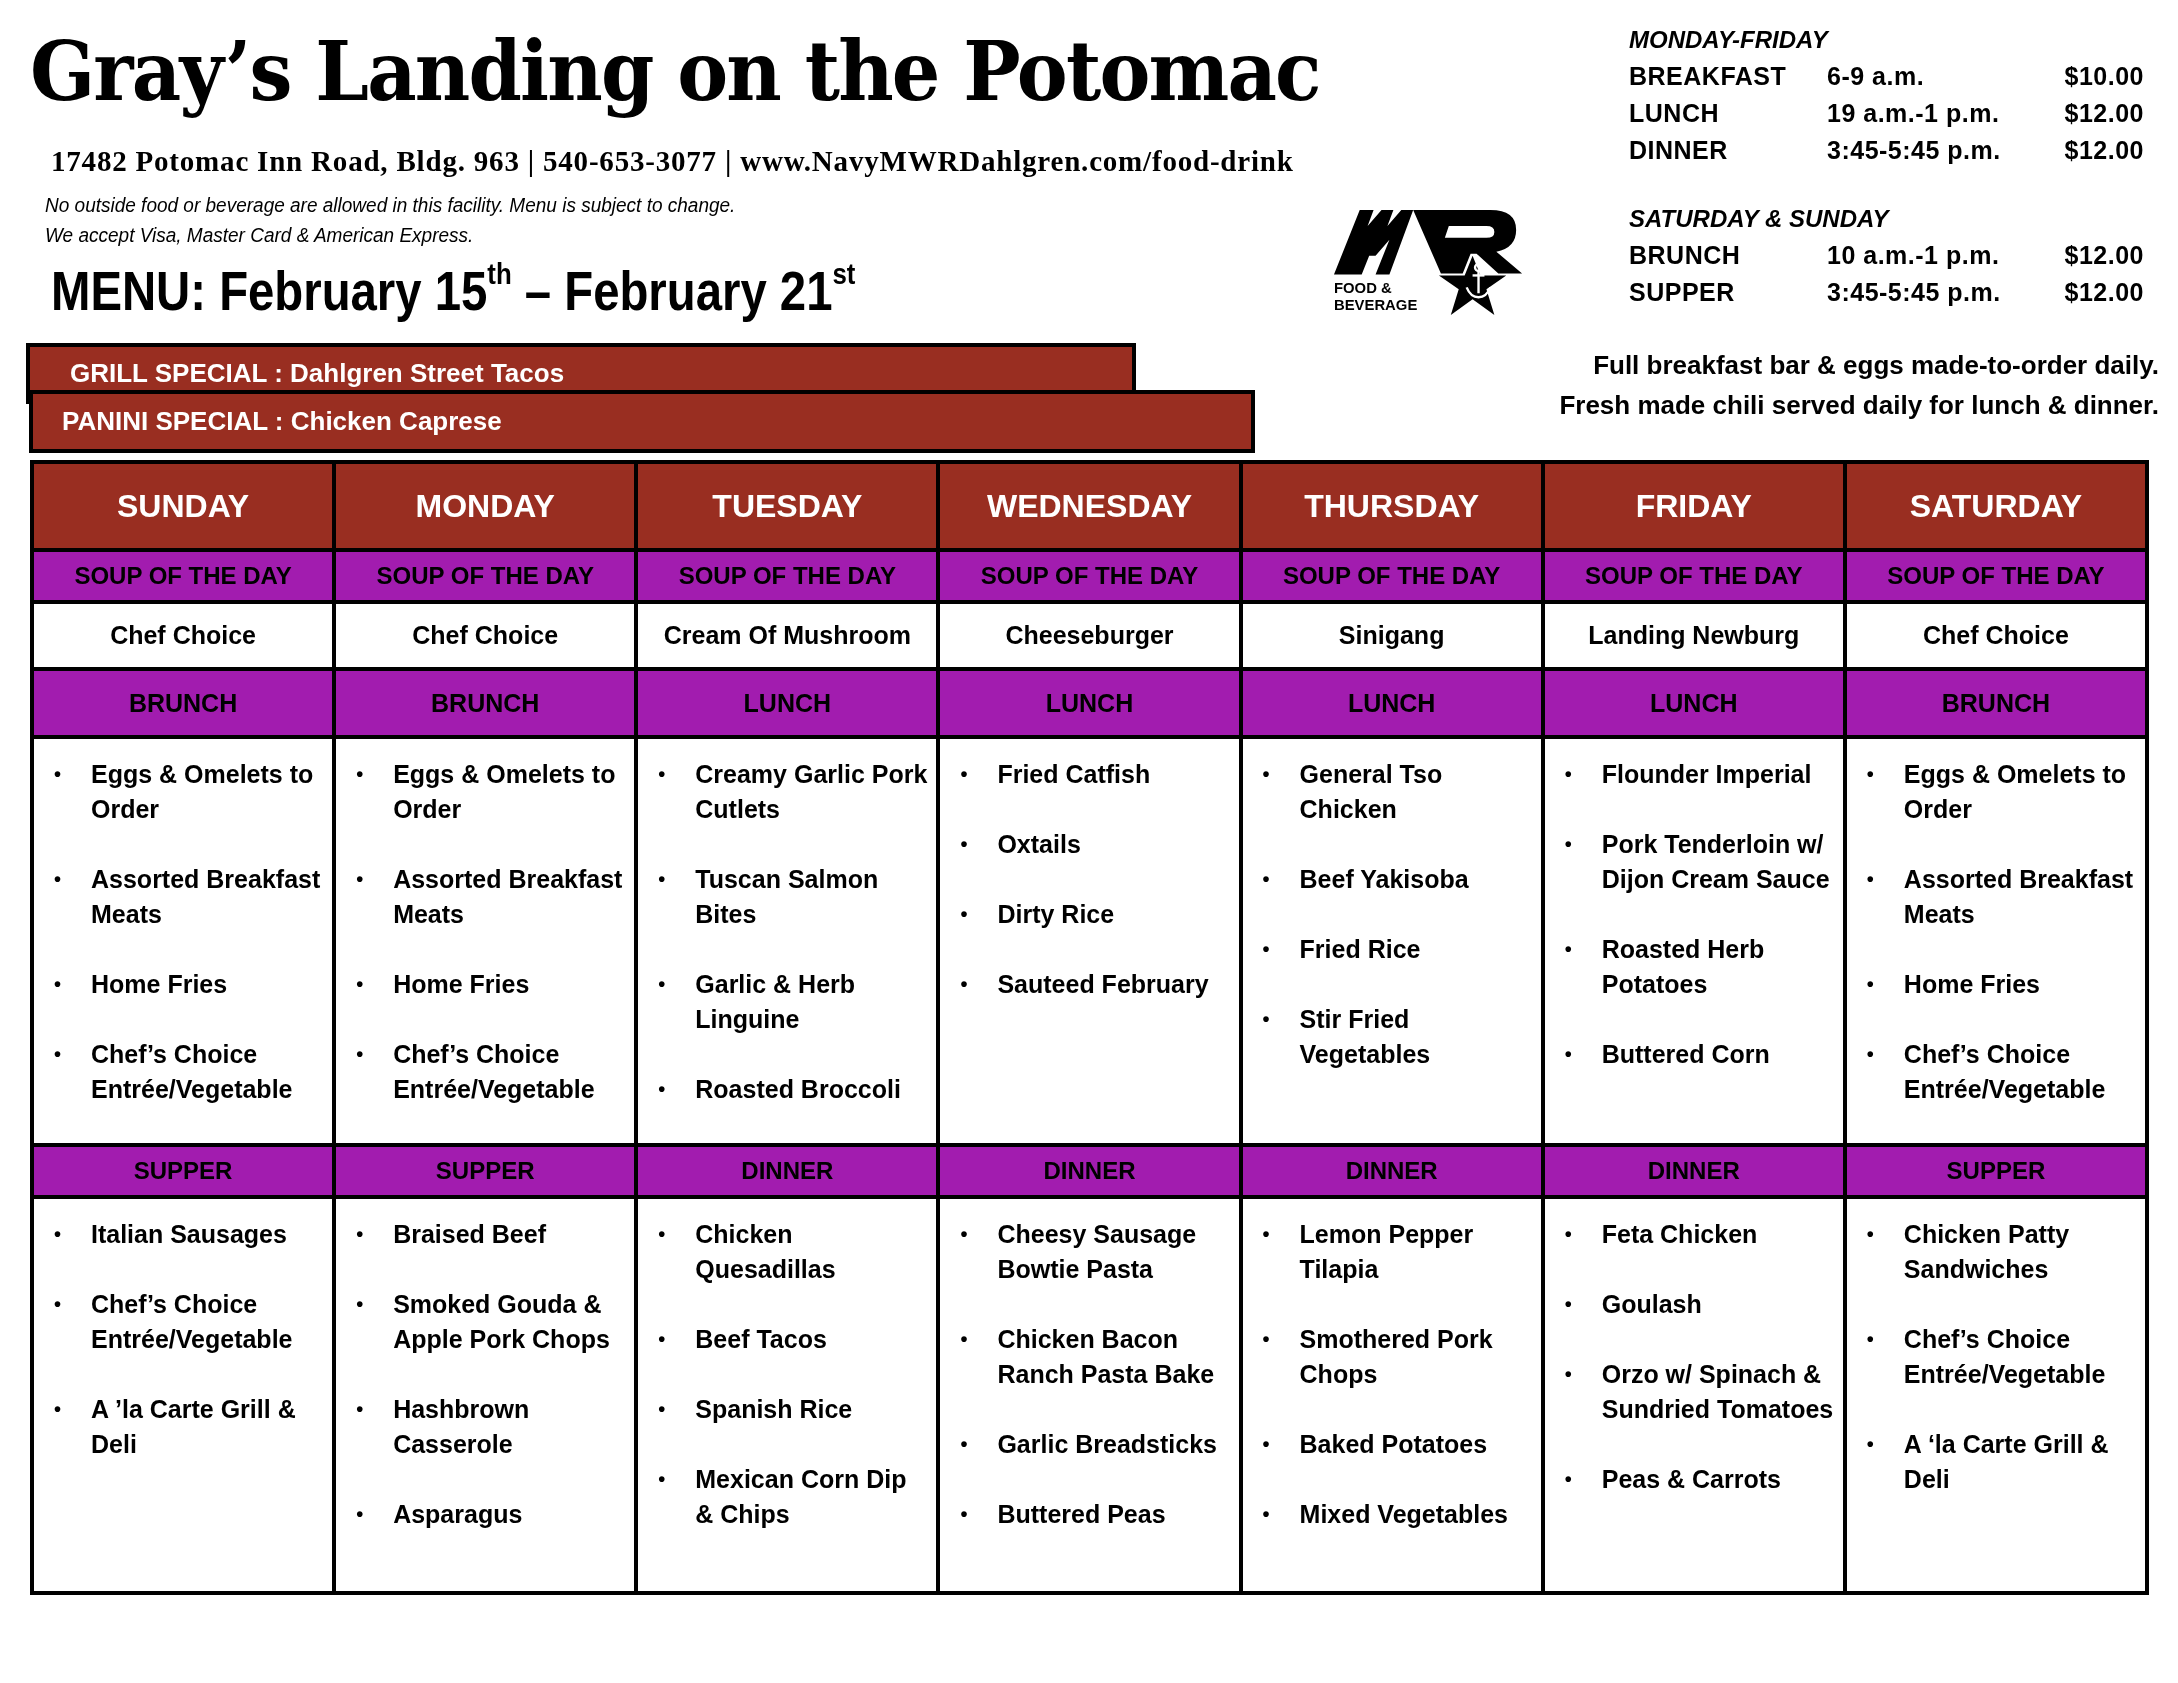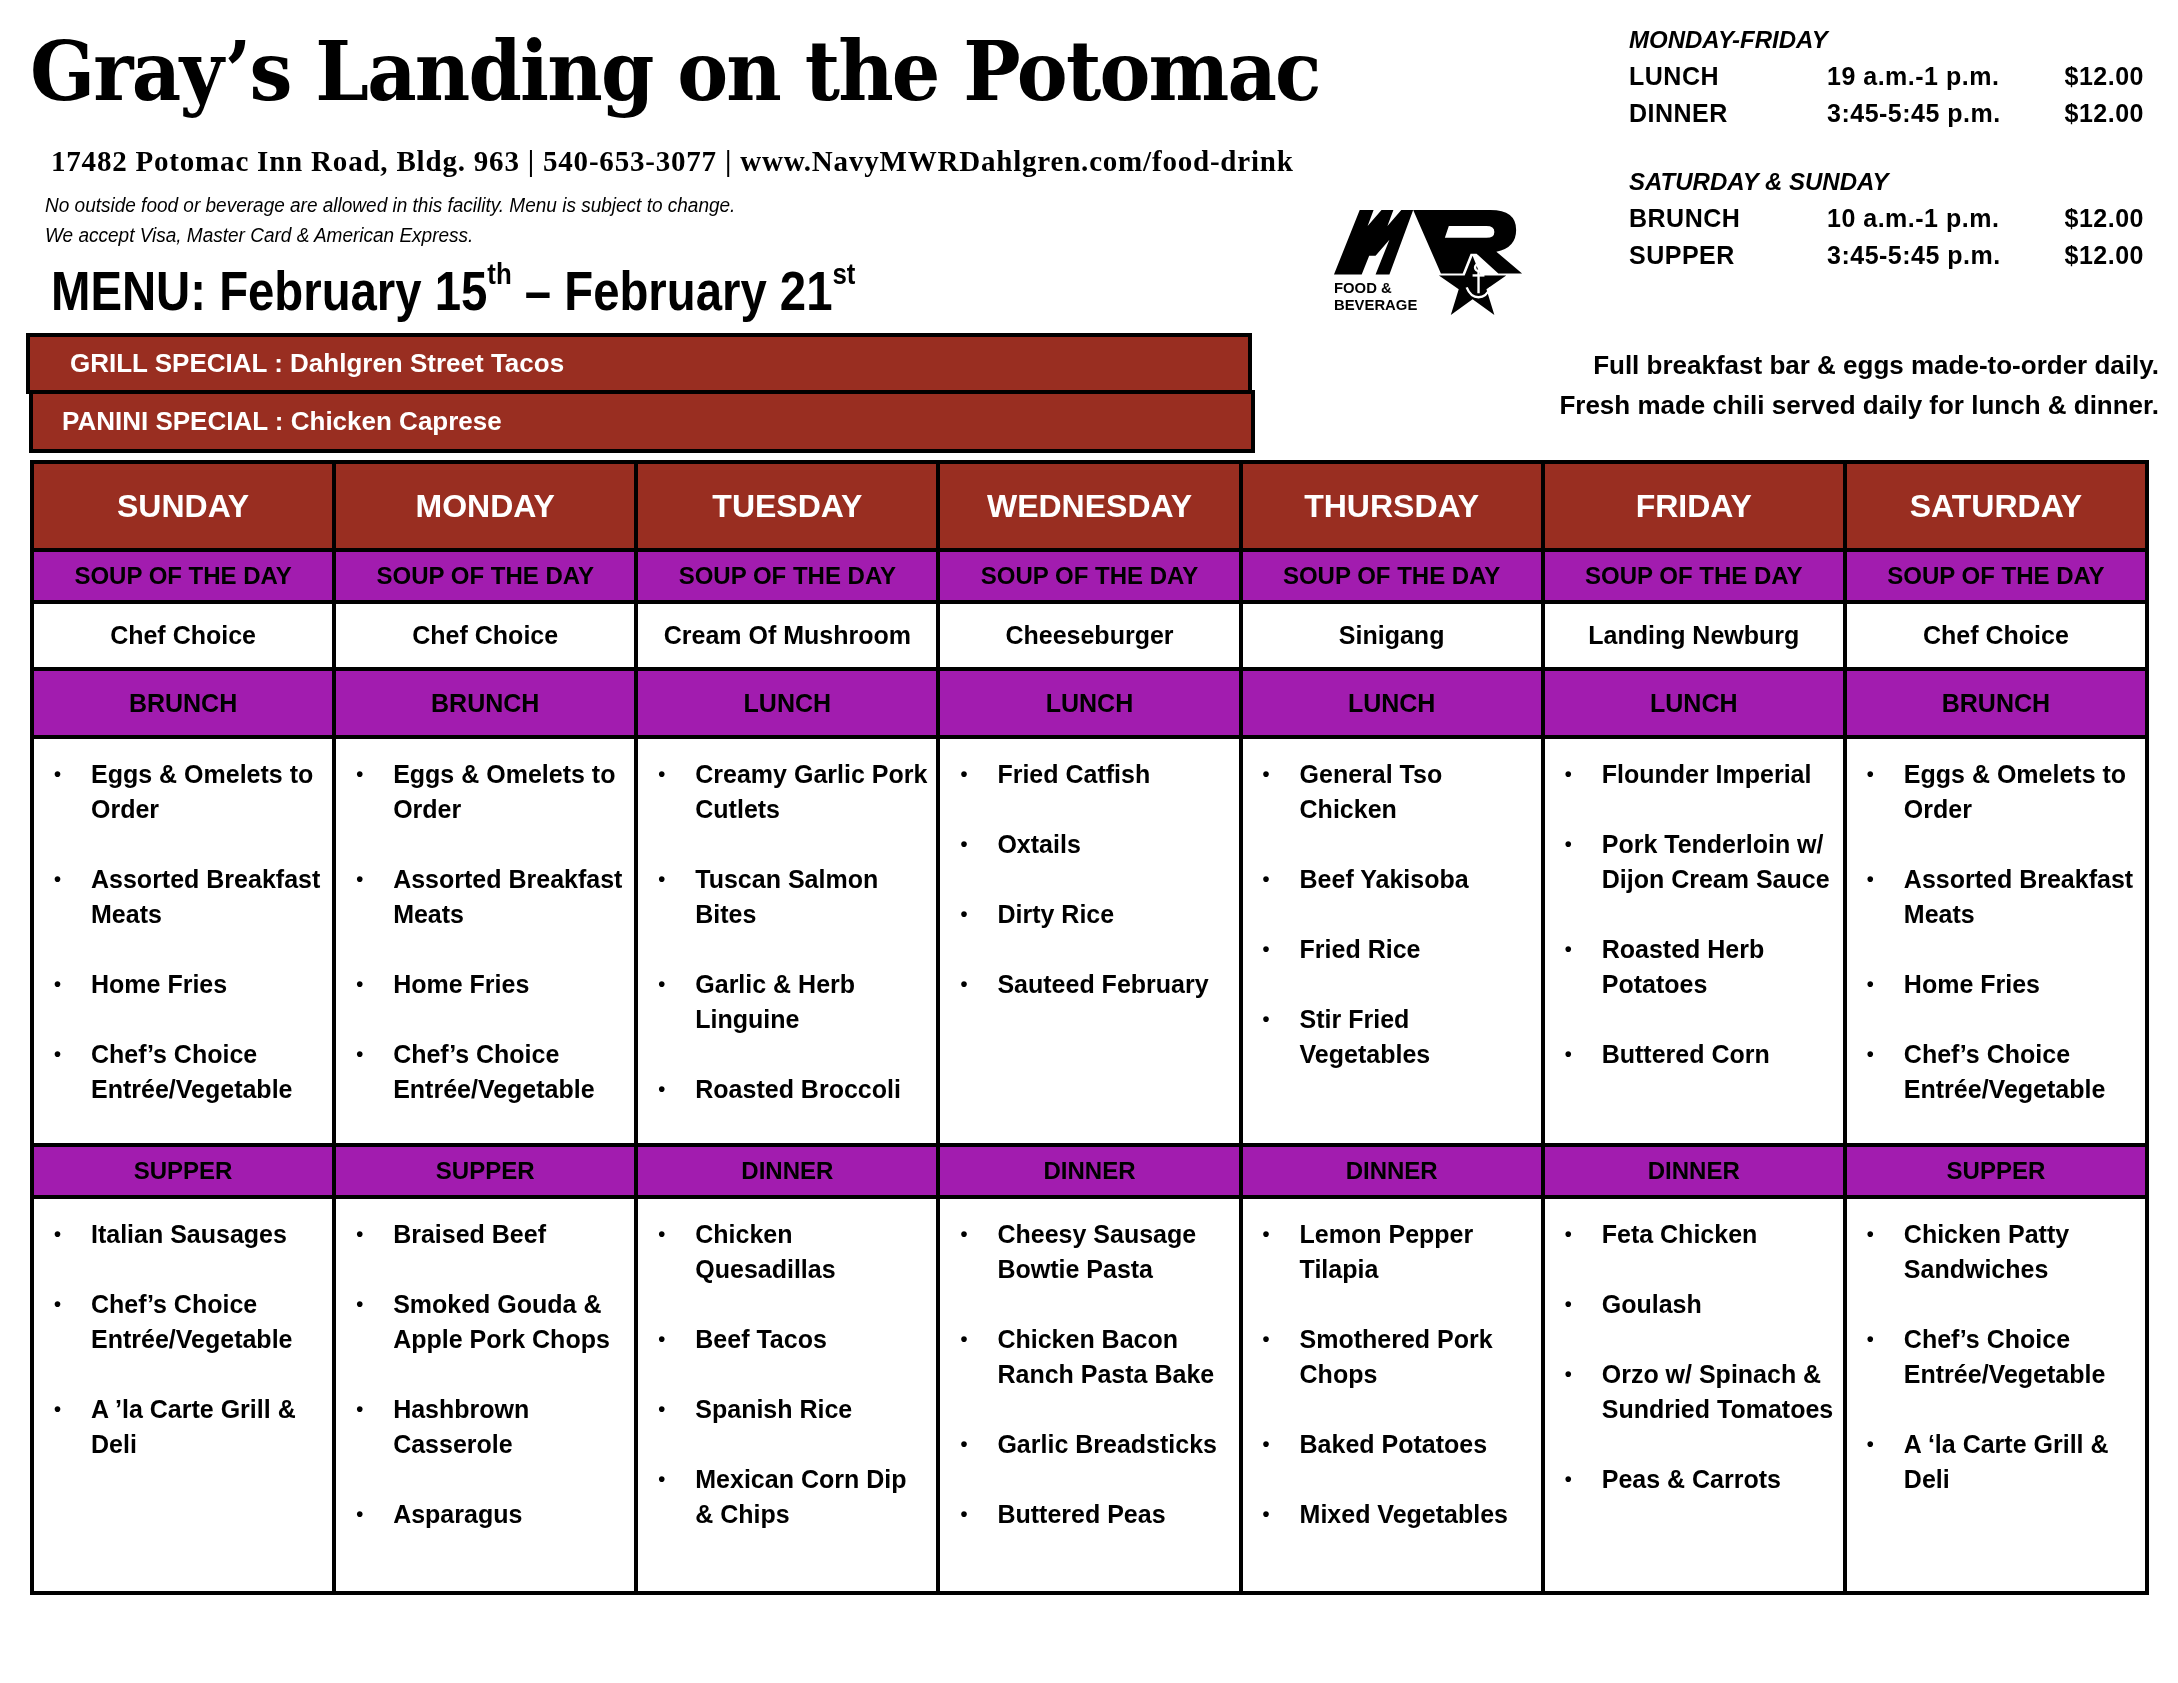--- a/index.html
+++ b/index.html
@@ -43,21 +43,21 @@
   .daily-notes { right: 19px; top: 345px; text-align: right;
     font-family: "Liberation Sans", sans-serif; font-weight: bold; font-size: 26px; line-height: 40px;
     white-space: nowrap; }
 
   .special {
     background: #992e21; border: 4px solid #000; color: #fff;
     font-family: "Liberation Sans", sans-serif; font-weight: bold; font-size: 26px;
     box-sizing: border-box; padding-left: 16px; display: flex; align-items: center;
     white-space: nowrap;
   }
-  .special.grill { left: 26px; top: 333px; width: 1226px; height: 61px; padding-left: 40px; }
+  .special.grill { left: 26px; top: 343px; width: 1110px; height: 61px; padding-left: 40px; }
   .special.panini { left: 29px; top: 390px; width: 1226px; height: 63px; padding-left: 29px; }
 
   table.menu {
     position: absolute; left: 30px; top: 460px; width: 2119px;
     border-collapse: collapse; table-layout: fixed;
     font-family: "Liberation Sans", sans-serif; font-weight: bold;
   }
   table.menu td, table.menu th { border: 4px solid #000; padding: 0; }
   table.menu th.day {
     background: #992e21; color: #fff; font-size: 32px; height: 84px; text-align: center;
@@ -97,20 +97,25 @@
       <path d="M136,78 Q140,88 148,88 Q156,88 160,78"></path>
     </g>
     <text x="2" y="84" font-family="Liberation Sans, sans-serif" font-weight="bold" font-size="15" fill="#000">FOOD &amp;</text>
     <text x="2" y="101" font-family="Liberation Sans, sans-serif" font-weight="bold" font-size="15" fill="#000">BEVERAGE</text>
   </svg>
 </div>
 
 <div class="abs hours">
   <div class="grp-title">MONDAY-FRIDAY</div>
   <div class="row">
+    <span class="lbl">BREAKFAST</span>
+    <span class="time">6-9 a.m.</span>
+    <span class="price">$10.00</span>
+  </div>
+  <div class="row">
     <span class="lbl">LUNCH</span>
     <span class="time">19 a.m.-1 p.m.</span>
     <span class="price">$12.00</span>
   </div>
   <div class="row">
     <span class="lbl">DINNER</span>
     <span class="time">3:45-5:45 p.m.</span>
     <span class="price">$12.00</span>
   </div>
   <div class="gap"></div>

